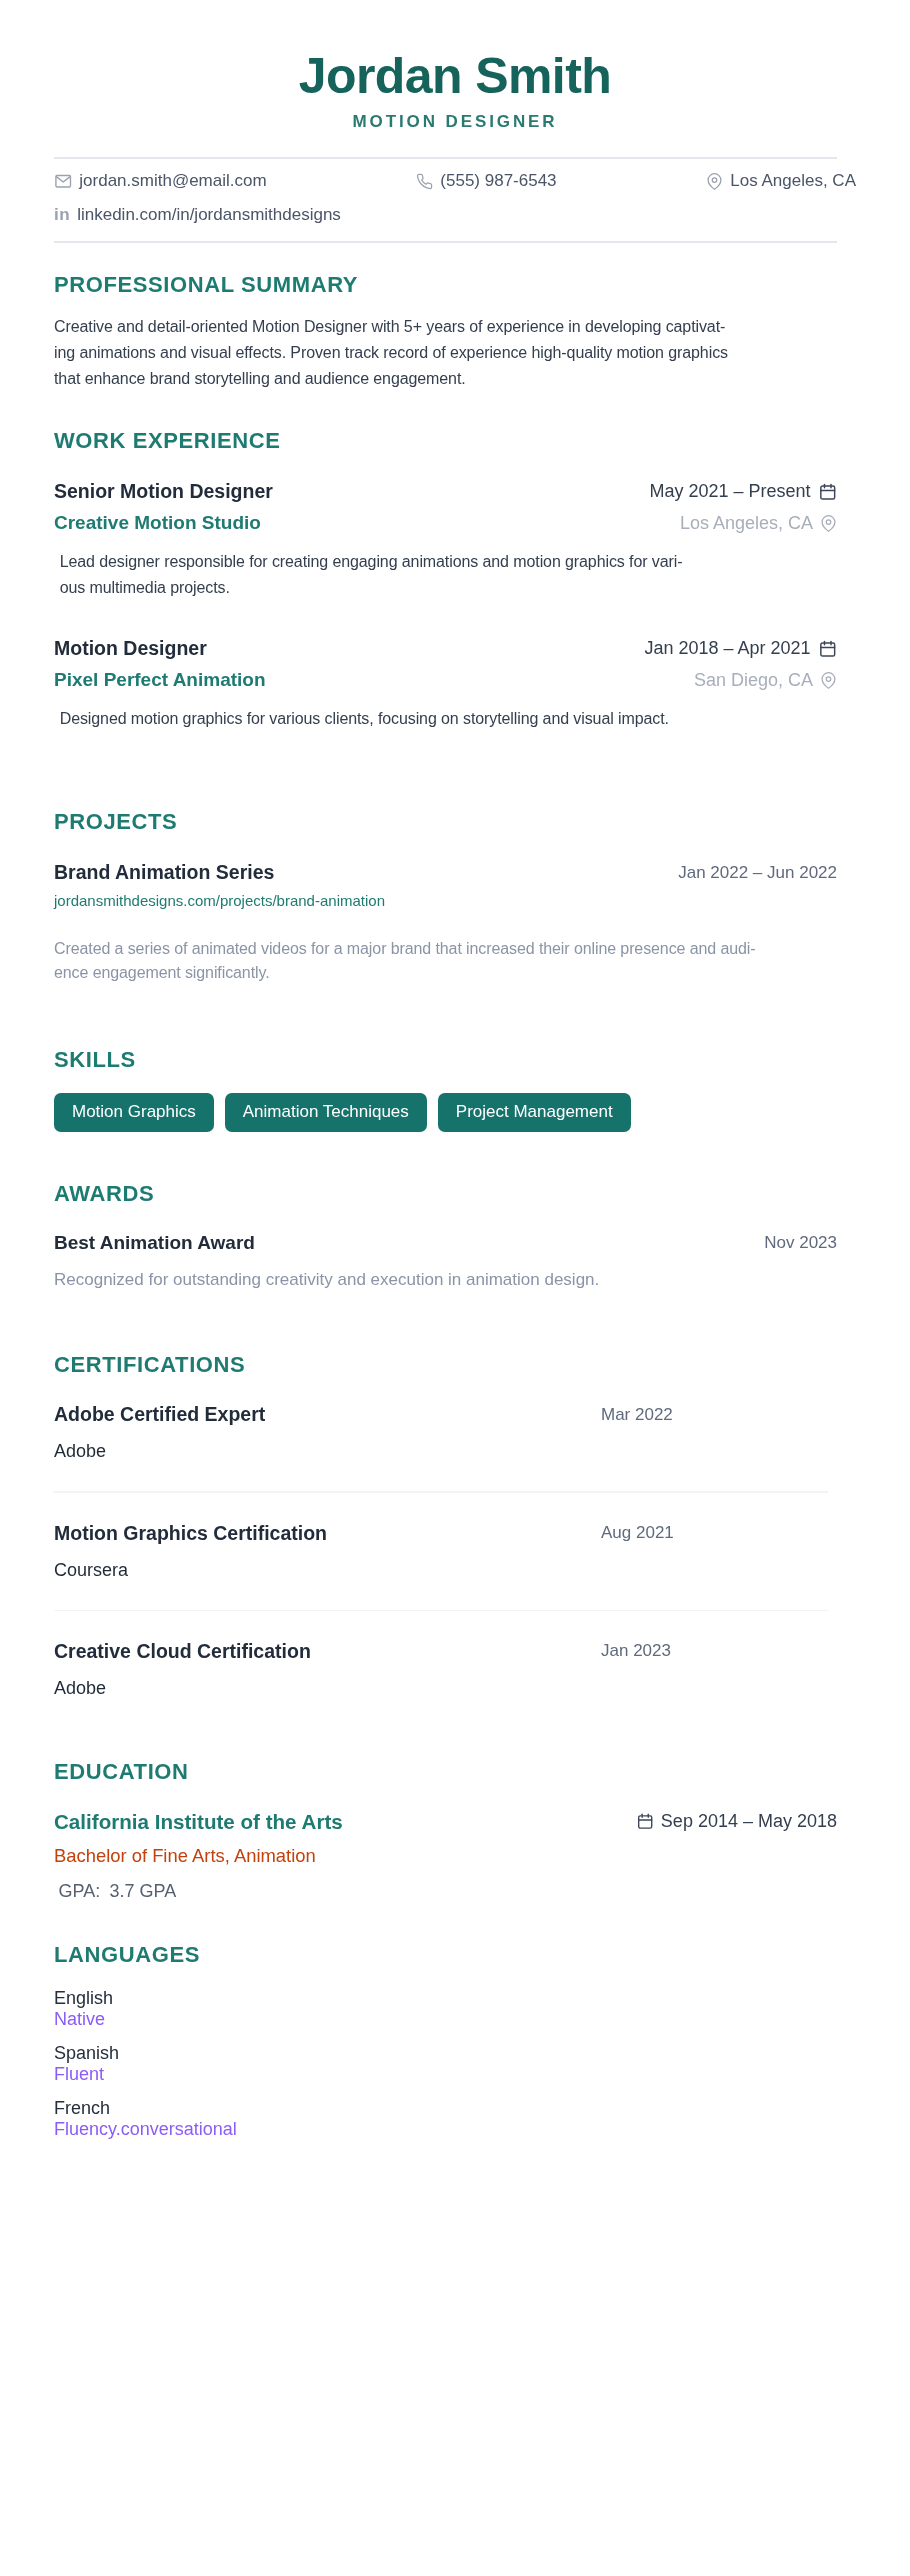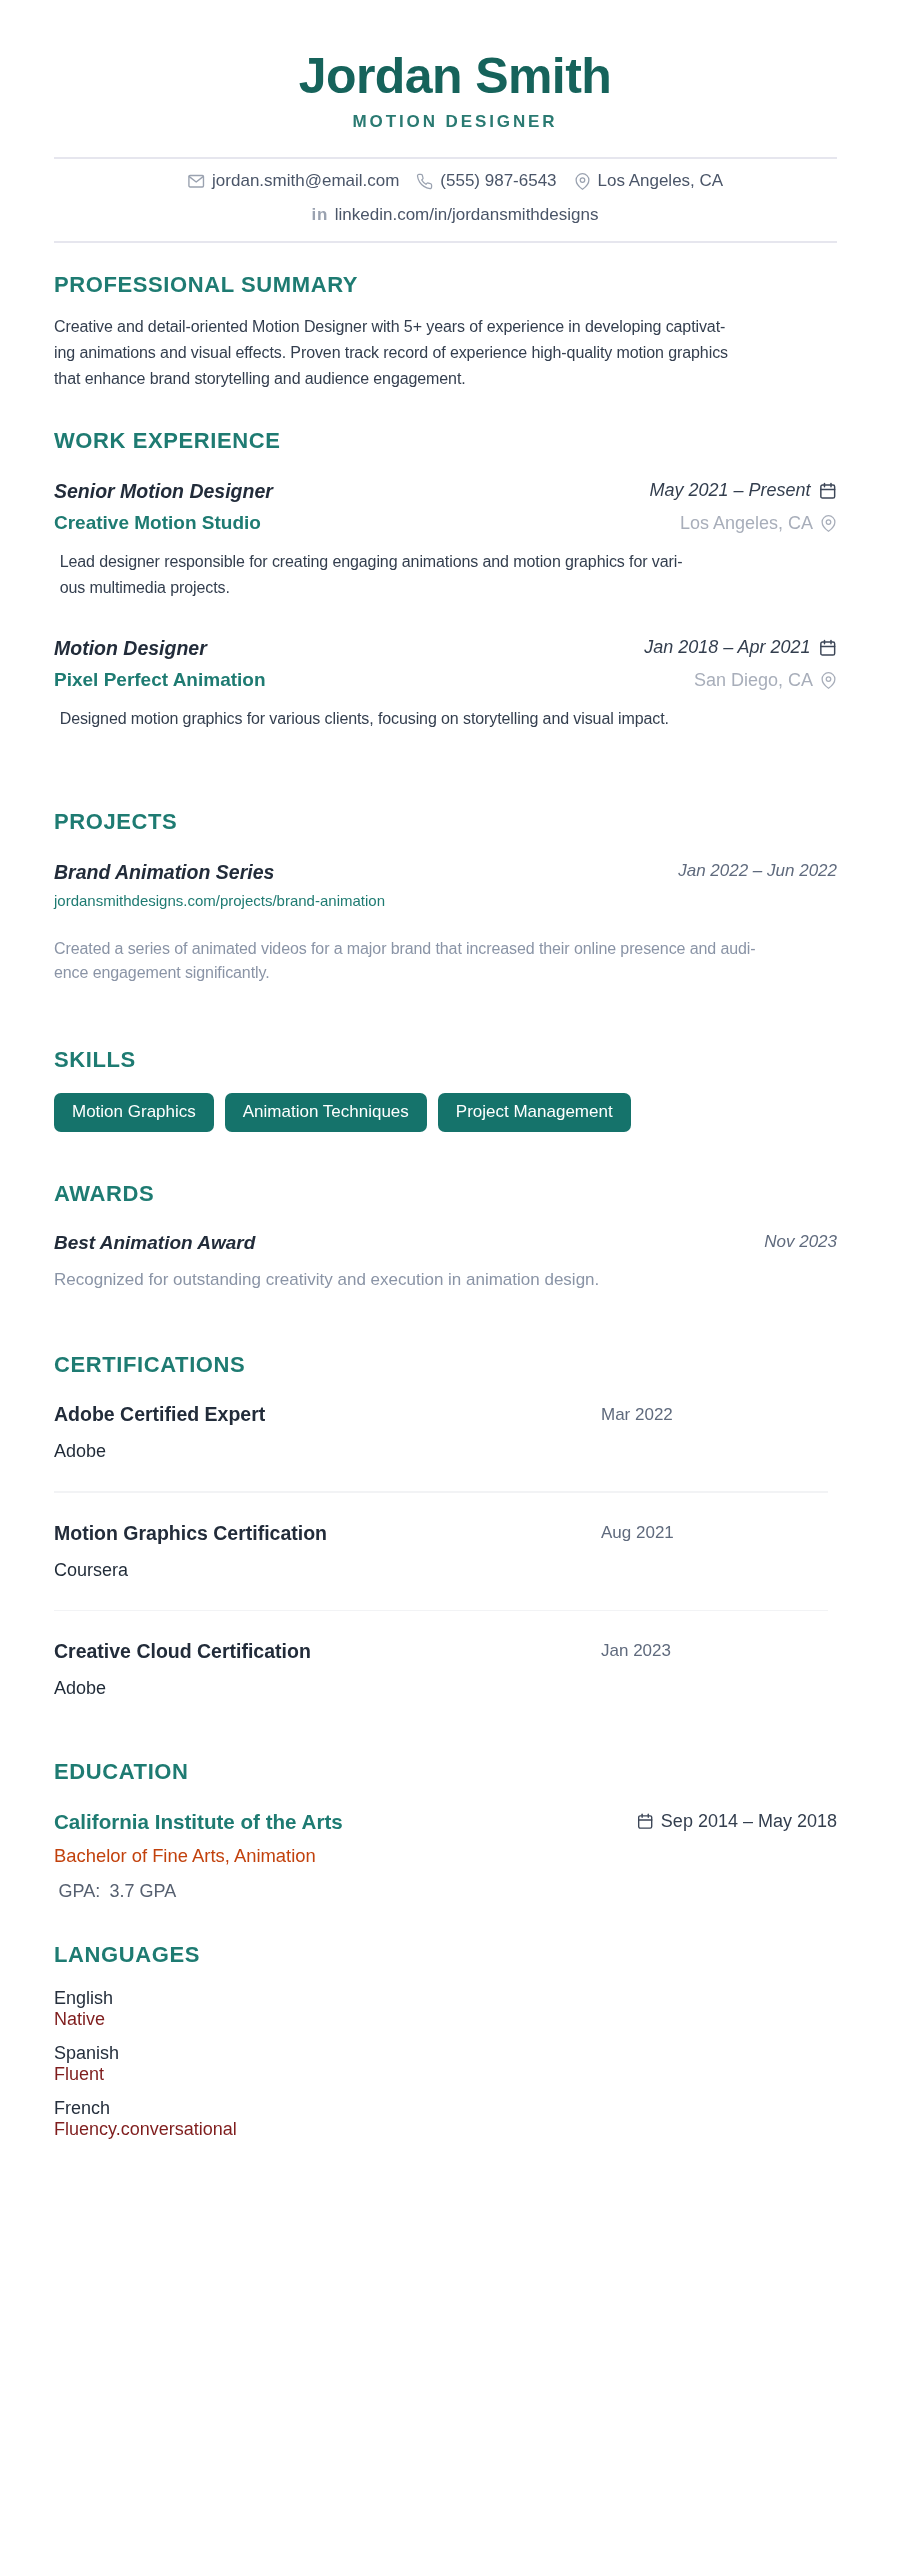--- a/index.html
+++ b/index.html
@@ -6,35 +6,35 @@
   body{width:911px;height:2576px;overflow:hidden;font-family:"Liberation Sans", sans-serif;-webkit-font-smoothing:antialiased;}
   .page{position:relative;width:911px;height:2576px;background:#ffffff;}
   .container{width:783px;margin:0 auto 0 54px;}
 
   
   .name{margin:48px 0 0;text-align:center;font-size:50px;line-height:1.12;font-weight:700;color:#16635b;letter-spacing:-0.6px;width:802px;margin-left:54px;}
   .job-title{margin-top:8px;text-align:center;font-size:17px;font-weight:600;color:#2a7a72;letter-spacing:2.9px;width:802px;margin-left:54px;}
   .rule{height:1.7px;background:#e6e6ee;width:783px;margin-left:54px;border:0;}
   .rule-1{margin-top:25px;}
   .rule-2{margin-top:16px;}
-  .contact-row{display:flex;justify-content:center;align-items:center;gap:17px;margin-top:12.6px;width:802px;margin-left:54px;color:#4a5568;font-size:17px;}
+  .contact-row{display:flex;justify-content:space-between;align-items:center;gap:17px;margin-top:12.6px;width:802px;margin-left:54px;color:#4a5568;font-size:17px;}
   .contact-row.second{margin-top:13.8px;}
   .contact-item{display:flex;align-items:center;gap:6.9px;}
   .cicon{color:#9aa2b0;display:inline-flex;}
   .li-glyph{font-size:17px;font-weight:700;color:#9aa2b0;letter-spacing:0.6px;}
 
   
   .sec-heading{font-size:22px;font-weight:600;letter-spacing:0.6px;color:#1e7b72;margin:0;}
   .sec{margin-top:0;}
   .mt-summary{margin-top:29px;}
   .summary-text{margin-top:16px;font-size:16px;letter-spacing:-0.1px;color:#333e4e;}
   .summary-text .line{line-height:26px;white-space:nowrap;}
 
   .mt-work{margin-top:36px;}
-  .item-head{display:flex;justify-content:space-between;align-items:flex-start;font-style:italic;}
+  .item-head{display:flex;justify-content:space-between;align-items:center;}
   .item-title{font-size:19.5px;font-weight:700;color:#222c3a;}
   .right-block{display:flex;align-items:center;gap:6.9px;}
   .date-dark{font-size:18px;color:#333e4e;}
   .icon-dark{color:#3c4657;display:inline-flex;}
   .icon-gray{color:#a8aeba;display:inline-flex;}
   .company-row{display:flex;justify-content:space-between;align-items:baseline;margin-top:9.2px;}
   .company{font-size:19px;font-weight:600;color:#1e7b72;}
   .location{font-size:18px;color:#a8aeba;}
   .desc{margin-top:15px;padding-left:5.7px;font-size:16px;letter-spacing:-0.1px;color:#333e4e;}
   .desc .line{line-height:26px;white-space:nowrap;}
@@ -71,21 +71,21 @@
   .school{font-size:20.6px;font-weight:700;color:#1e7b72;}
   .degree{margin-top:11.5px;font-size:18.4px;color:#c2410c;}
   .gpa-row{margin-top:13.8px;padding-left:4.6px;font-size:18px;color:#566070;}
   .gpa-value{margin-left:9.2px;}
 
   .mt-langs{margin-top:40px;}
   .lang-rows{margin-top:20.6px;}
   .lang-row{display:flex;align-items:baseline;margin-top:12.6px;flex-direction:column;}
   .lang-row:first-child{margin-top:0;}
   .lang-name{width:85px;font-size:18px;font-weight:500;color:#252f3d;}
-  .lang-level{font-size:18px;color:#7f1d1d;}
+  .lang-level{font-size:18px;color:#8b5cf6;}
 
   svg{display:block;}
 </style>
 </head>
 <body>
 
 <div class="page">
 
   <h1 class="name">Jordan Smith</h1>
   <div class="job-title">MOTION DESIGNER</div>

